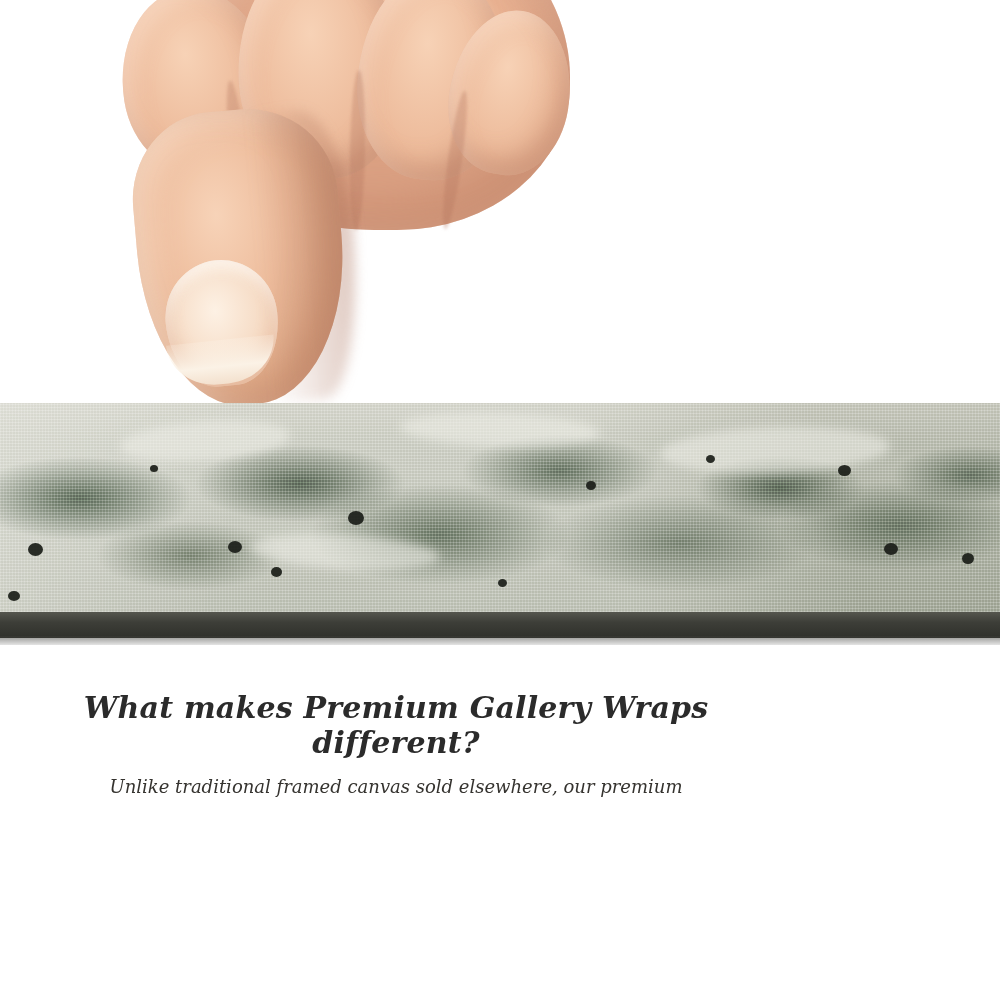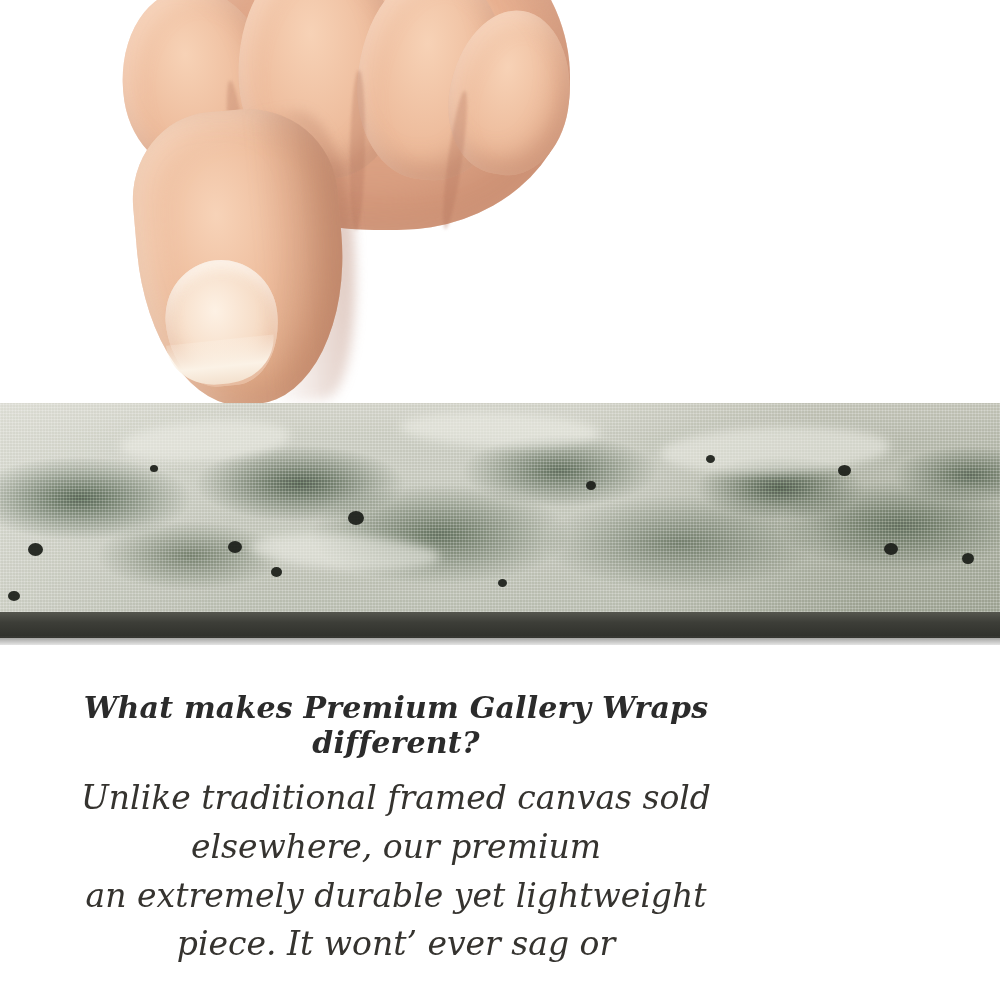--- a/index.html
+++ b/index.html
@@ -217,21 +217,21 @@
   }
 
   .caption-heading {
     font-size: 30px;
     font-weight: 700;
     letter-spacing: .2px;
     margin-bottom: 14px;
   }
 
   .caption-body p {
-    font-size: 33px;
+    font-size: 18px;
     line-height: 1.48;
     font-weight: 400;
     color: #35332f;
   }
 </style>
 </head>
 <body>
 
 <div class="promo-card">
 
@@ -275,17 +275,16 @@
     </div>
 
     <div class="strip-bottom-edge"></div>
     <div class="strip-bottom-shadow"></div>
   </div>
 
   <div class="caption">
     <div class="caption-heading">What makes Premium Gallery Wraps different?</div>
     <div class="caption-body">
       <p>Unlike traditional framed canvas sold elsewhere, our premium</p>
-      <p>an extremely durable yet lightweight piece. It wont’ ever sag or</p>
     </div>
   </div>
 
 </div>
 
 </body></html>

